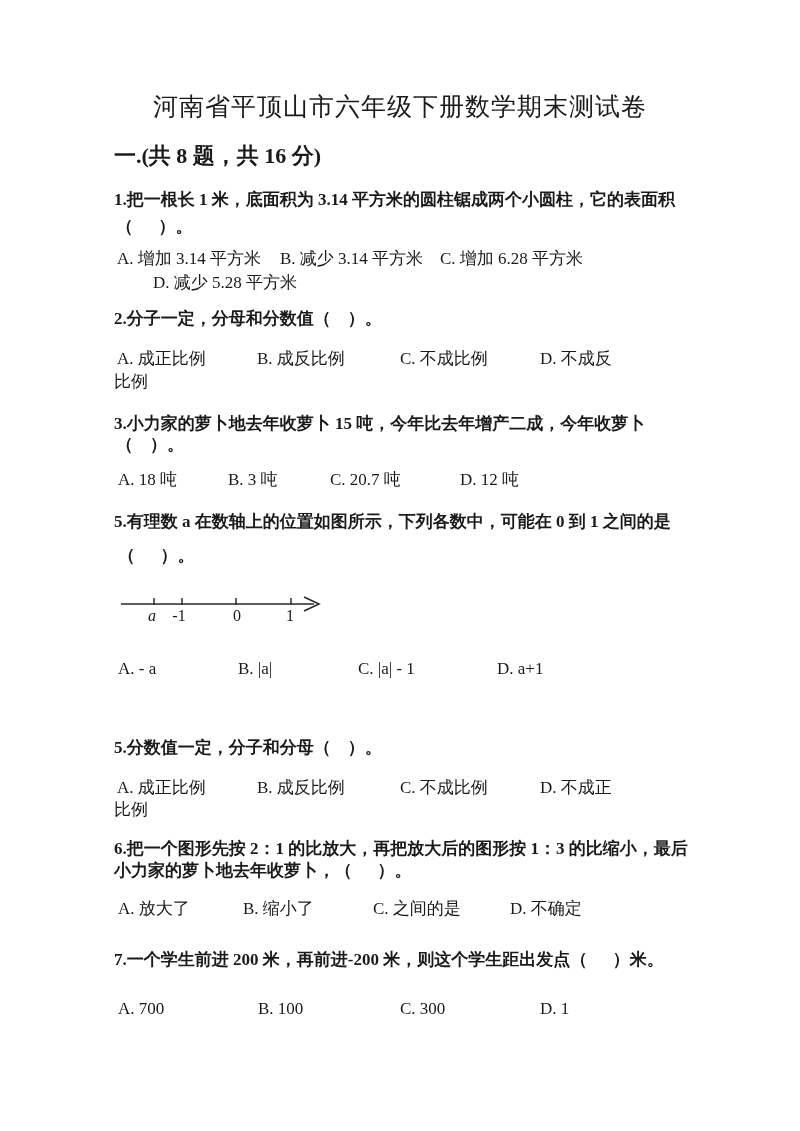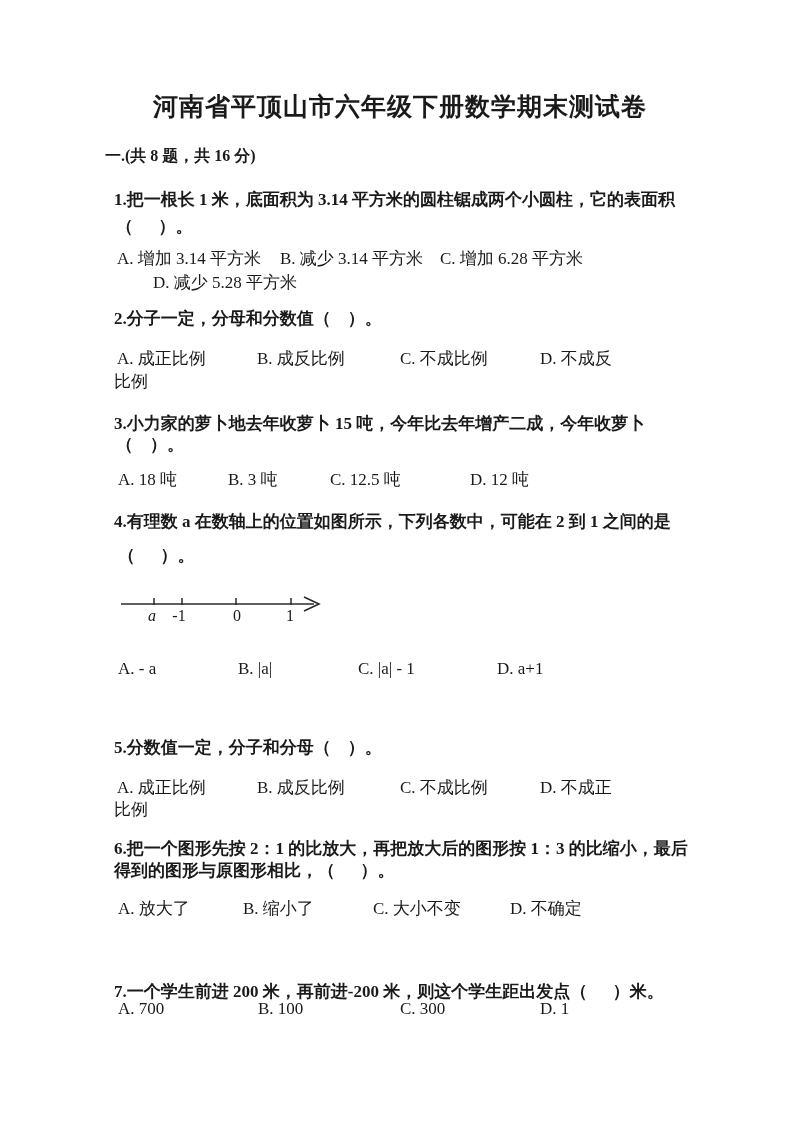--- a/index.html
+++ b/index.html
@@ -19,28 +19,28 @@
     white-space:pre;
     font-weight:bold;
   }
   .title{
     position:absolute;
     top:90px;
     left:0;
     width:800px;
     text-align:center;
     font-size:25px;
-    font-weight:700;
+    font-weight:400;
     white-space:pre;
     letter-spacing:1px;
   }
   .section{
     top:145px;
-    left:105px;
-    font-size:16px;
+    left:114px;
+    font-size:22px;
     font-weight:700;
   }
   .opt{
     position:absolute;
     font-size:17px;
     line-height:21px;
     white-space:pre;
     font-family:Liberation Serif, serif;
   }
   .nl-svg{position:absolute;left:105px;top:588px;}
@@ -70,26 +70,26 @@
     <span class="opt" style="top:348px;left:400px">C. 不成比例</span>
     <span class="opt" style="top:348px;left:540px">D. 不成反</span>
     <span class="opt" style="top:371px;left:114px">比例</span>
   </div>
 
   <div>
     <div class="t" style="top:413px;left:114px">3.小力家的萝卜地去年收萝卜 15 吨，今年比去年增产二成，今年收萝卜</div>
     <div class="t" style="top:434px;left:116px">（    ）。</div>
     <span class="opt" style="top:469px;left:118px">A. 18 吨</span>
     <span class="opt" style="top:469px;left:228px">B. 3 吨</span>
-    <span class="opt" style="top:469px;left:330px">C. 12.5 吨</span>
-    <span class="opt" style="top:469px;left:470px">D. 12 吨</span>
+    <span class="opt" style="top:469px;left:330px">C. 20.7 吨</span>
+    <span class="opt" style="top:469px;left:460px">D. 12 吨</span>
   </div>
 
   <div>
-    <div class="t" style="top:511px;left:114px">4.有理数 a 在数轴上的位置如图所示，下列各数中，可能在 2 到 1 之间的是</div>
+    <div class="t" style="top:511px;left:114px">5.有理数 a 在数轴上的位置如图所示，下列各数中，可能在 0 到 1 之间的是</div>
     <div class="t" style="top:545px;left:118px">（      ）。</div>
 
     <svg class="nl-svg" width="240" height="45" viewBox="0 0 240 45">
       <line x1="16" y1="16" x2="209" y2="16" stroke="#2a2a2a" stroke-width="1.6"></line>
       <path d="M199 9 L214 16 L199 23" fill="none" stroke="#2a2a2a" stroke-width="1.6"></path>
       <line x1="49" y1="10" x2="49" y2="17" stroke="#2a2a2a" stroke-width="1.5"></line>
       <line x1="77" y1="10" x2="77" y2="17" stroke="#2a2a2a" stroke-width="1.5"></line>
       <line x1="131" y1="10" x2="131" y2="17" stroke="#2a2a2a" stroke-width="1.5"></line>
       <line x1="186" y1="10" x2="186" y2="17" stroke="#2a2a2a" stroke-width="1.5"></line>
       <text x="47" y="33" font-size="16" font-style="italic" text-anchor="middle" fill="#1a1a1a">a</text>
@@ -108,28 +108,28 @@
     <div class="t" style="top:737px;left:114px">5.分数值一定，分子和分母（    ）。</div>
     <span class="opt" style="top:777px;left:117px">A. 成正比例</span>
     <span class="opt" style="top:777px;left:257px">B. 成反比例</span>
     <span class="opt" style="top:777px;left:400px">C. 不成比例</span>
     <span class="opt" style="top:777px;left:540px">D. 不成正</span>
     <span class="opt" style="top:799px;left:114px">比例</span>
   </div>
 
   <div>
     <div class="t" style="top:838px;left:114px">6.把一个图形先按 2：1 的比放大，再把放大后的图形按 1：3 的比缩小，最后</div>
-    <div class="t" style="top:860px;left:114px">得到的图形与原图形相比，（      ）。</div>
+    <div class="t" style="top:860px;left:114px">小力家的萝卜地去年收萝卜，（      ）。</div>
     <span class="opt" style="top:898px;left:118px">A. 放大了</span>
     <span class="opt" style="top:898px;left:243px">B. 缩小了</span>
-    <span class="opt" style="top:898px;left:373px">C. 大小不变</span>
+    <span class="opt" style="top:898px;left:373px">C. 之间的是</span>
     <span class="opt" style="top:898px;left:510px">D. 不确定</span>
   </div>
 
   <div>
-    <div class="t" style="top:981px;left:114px">7.一个学生前进 200 米，再前进-200 米，则这个学生距出发点（      ）米。</div>
+    <div class="t" style="top:949px;left:114px">7.一个学生前进 200 米，再前进-200 米，则这个学生距出发点（      ）米。</div>
     <span class="opt" style="top:998px;left:118px">A. 700</span>
     <span class="opt" style="top:998px;left:258px">B. 100</span>
     <span class="opt" style="top:998px;left:400px">C. 300</span>
     <span class="opt" style="top:998px;left:540px">D. 1</span>
   </div>
 
 </div>
 
 </body></html>

